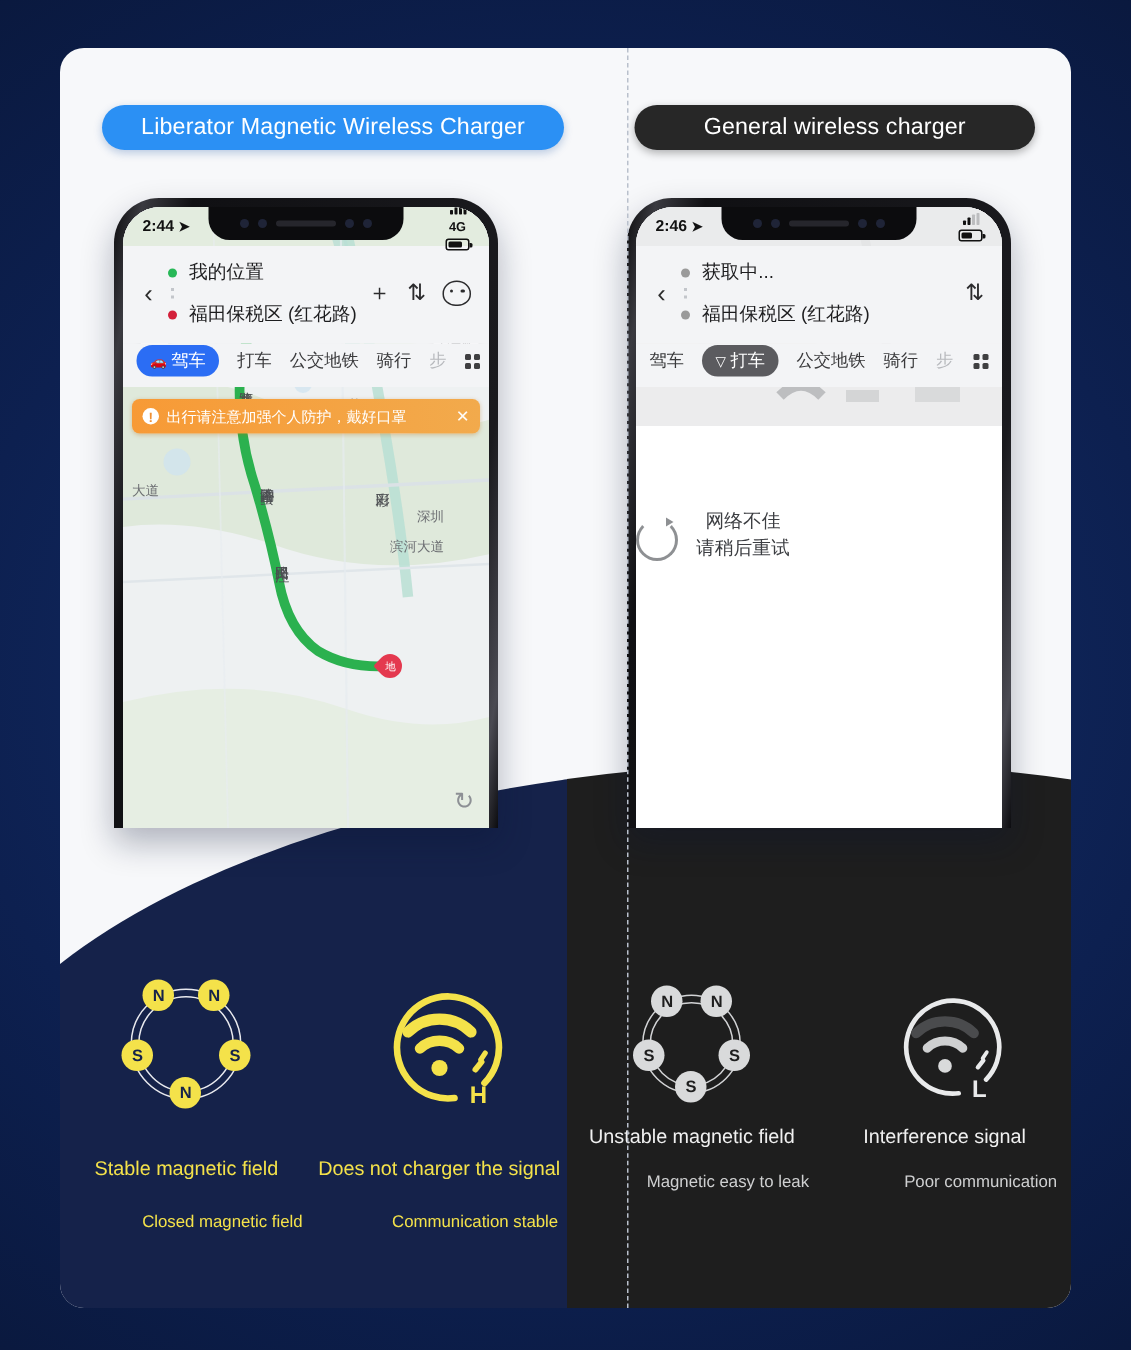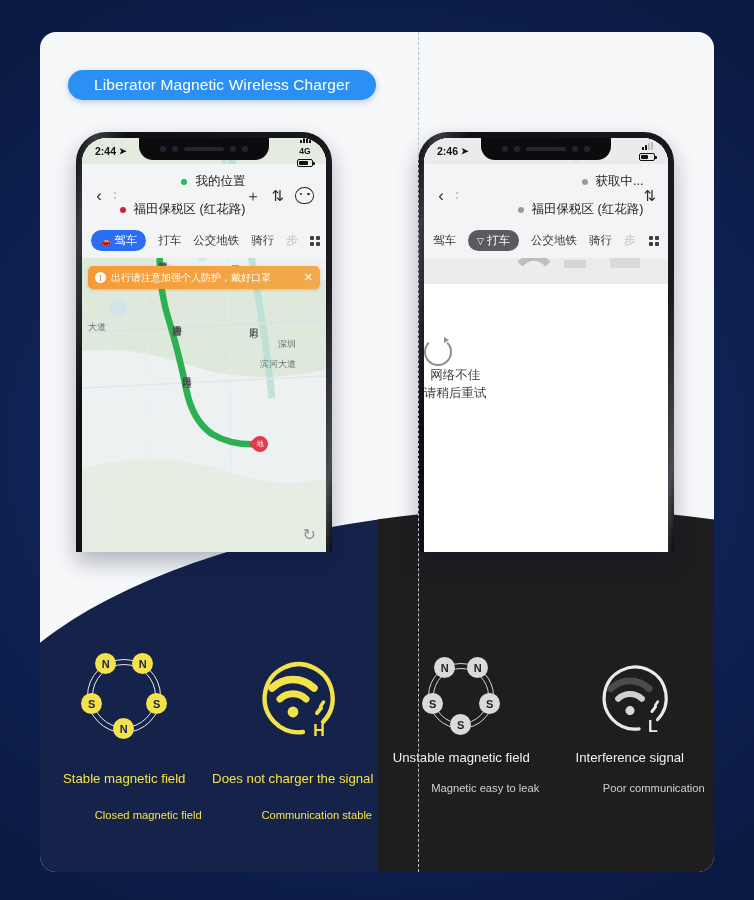--- a/index.html
+++ b/index.html
@@ -139,21 +139,21 @@
     position: relative; z-index: 4;
     background: #f3f4f6;
     padding: 7px 10px 9px 8px;
     display: flex; align-items: center;
   }
   .back-chev {
     width: 18px; font-size: 17px; color: #2d2d2d; line-height: 1;
     text-align: center; flex: 0 0 auto;
   }
   .route-fields { flex: 1 1 auto; padding-left: 4px; }
-  .rf-row { display: flex; align-items: center; gap: 8px; height: 21px; justify-content: flex-end; }
+  .rf-row { display: flex; align-items: center; gap: 8px; height: 21px; }
   .dot { width: 6px; height: 6px; border-radius: 50%; flex: 0 0 auto; }
   .dot-green { background: #27b857; }
   .dot-red   { background: #d3203a; }
   .dot-grey  { background: #9a9a9a; }
   .rf-text { font-size: 12.5px; color: #1d1d1f; white-space: nowrap; }
   .rf-gap { height: 7px; margin-left: 2px; border-left: 2px dotted #c3c6cb; }
   .route-actions { display: flex; align-items: center; gap: 11px; flex: 0 0 auto; padding-right: 2px; }
   .ra-ico { font-size: 15px; color: #2b2b2d; line-height: 1; }
   .face {
     width: 19px; height: 17px; border-radius: 50% 50% 46% 46%;
@@ -265,21 +265,21 @@
     box-shadow: 0 1px 5px rgba(0,0,0,.13);
     display: flex; align-items: center; gap: 5px; white-space: nowrap;
   }
   .tooltip .chev { font-size: 10px; color: #3d3f44; }
   .white-sheet {
     position: absolute; left: 0; right: 0; top: 146px; bottom: 0;
     background: #fff; z-index: 2;
   }
   .err-box {
     position: absolute; left: 0; right: 0; top: 200px;
-    display: flex; flex-direction: column; align-items: flex-start; 
+    display: flex; flex-direction: row; align-items: flex-end; gap: 12px;
     z-index: 3;
   }
   .spinner {
     width: 28px; height: 28px; border-radius: 50%;
     border: 2.4px solid #8e9093; border-top-color: transparent;
     position: relative;
   }
   .spinner::after {
     content: ""; position: absolute; top: -3px; right: 1px;
     border-left: 5px solid #8e9093;
@@ -633,14 +633,15 @@
       </div>
       <div class="ftitle">Interference signal</div>
       <div class="fsub">Poor communication</div>
     </div>
 
   </div>
 
   <div class="divider"></div>
 
   <div class="badge badge-left">Liberator Magnetic Wireless Charger</div>
+  <div class="badge badge-right">General wireless charger</div>
 
 </div>
 
 </body></html>

